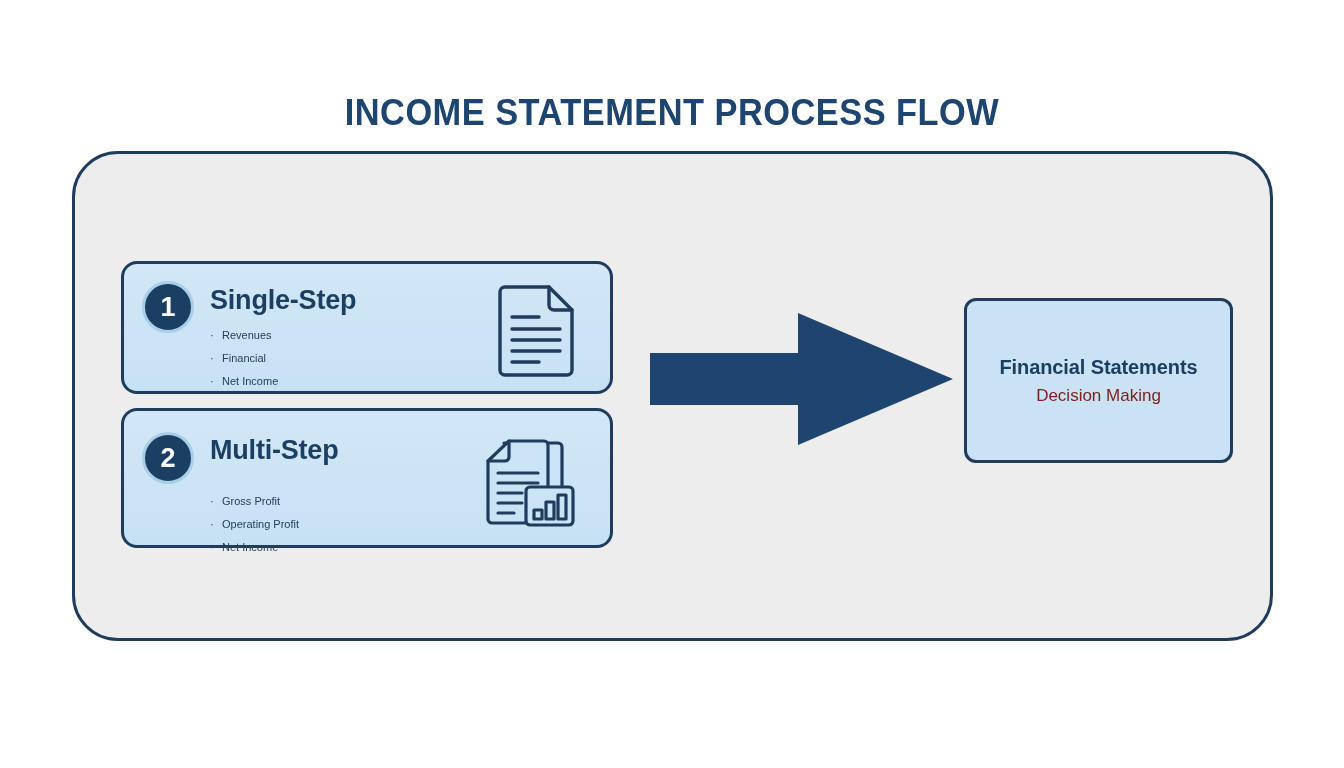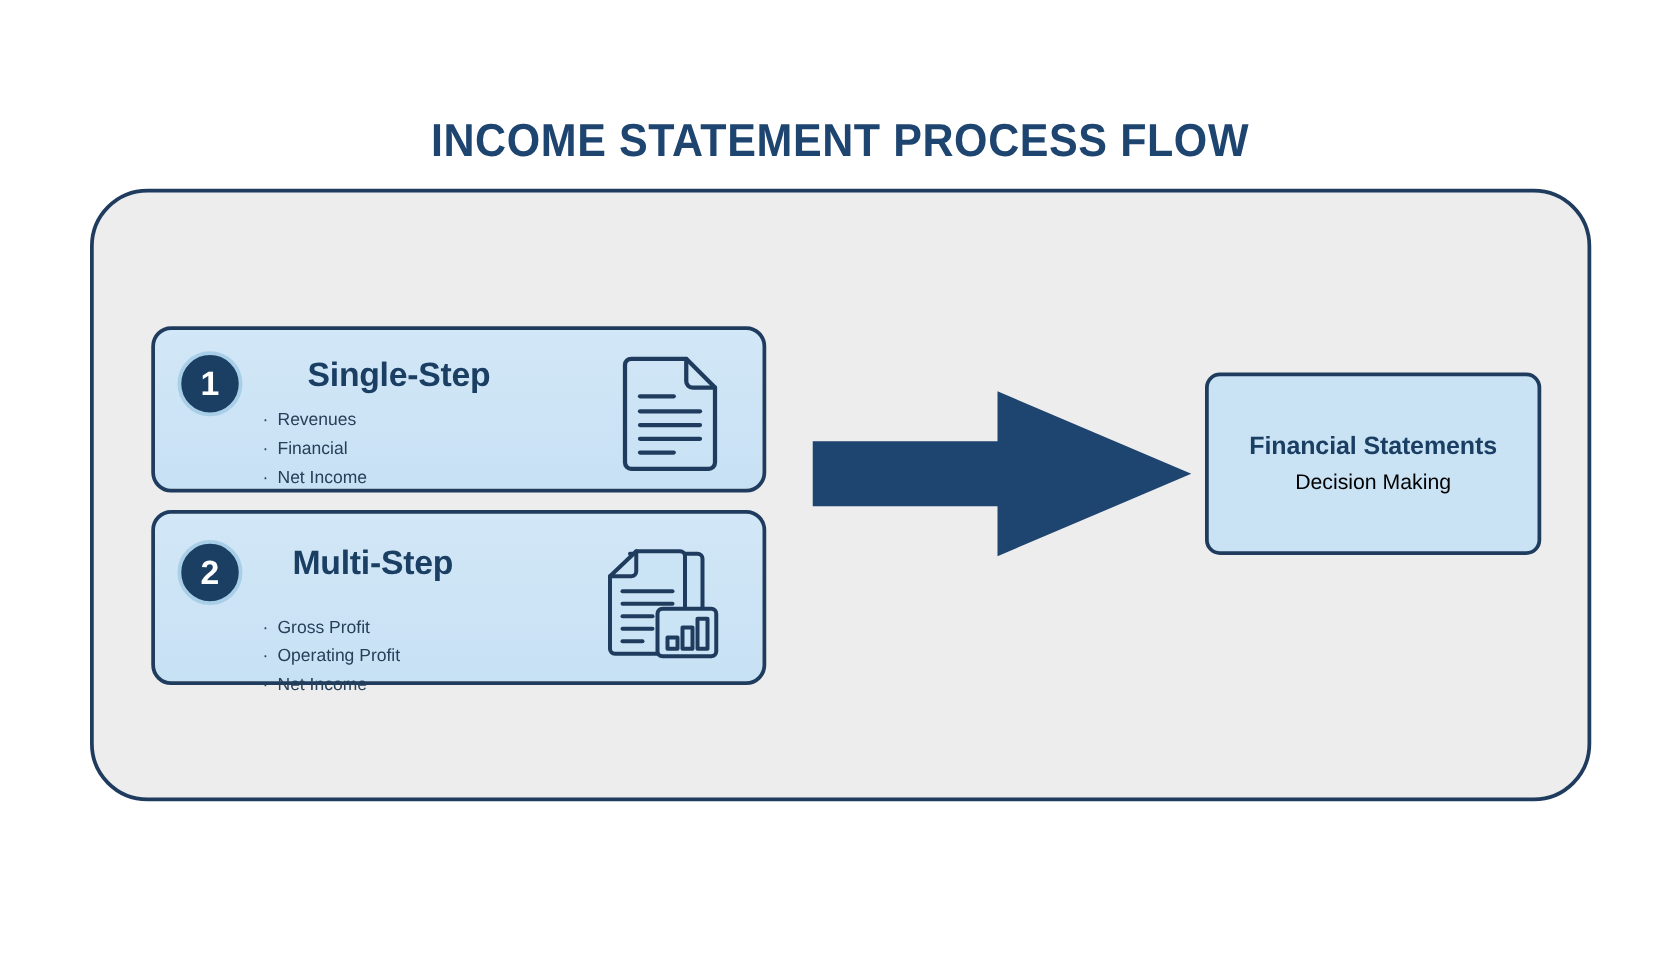--- a/index.html
+++ b/index.html
@@ -78,35 +78,35 @@
 
   .card-heading {
     position: absolute;
     left: 86px;
     font-size: 27px;
     font-weight: bold;
     color: #1b3f63;
     letter-spacing: -0.2px;
     white-space: nowrap;
   }
-  #card-single-step .card-heading { top: 21px; margin-left: 36px; }
-  #card-multi-step  .card-heading { top: 24px; margin-left: 24px; }
+  #card-single-step .card-heading { top: 21px; }
+  #card-multi-step  .card-heading { top: 24px; }
 
   .bullet-list {
     position: absolute;
     left: 86px;
     margin: 0;
     padding: 0;
     list-style: none;
   }
   #card-single-step .bullet-list { top: 60px; }
   #card-multi-step  .bullet-list { top: 79px; }
 
   .bullet-list li {
-    font-size: 14px;
+    font-size: 11px;
     color: #27405a;
     line-height: 23px;
     white-space: nowrap;
   }
   .bullet-list li .dot {
     display: inline-block;
     width: 12px;
     color: #27405a;
   }
 
@@ -125,41 +125,41 @@
     width: 303px;
     height: 148px;
   }
 
   
   #outcome-box {
     position: absolute;
     left: 889px;
     top: 144px;
     width: 269px;
-    height: 146px;
+    height: 165px;
     box-sizing: border-box;
     background: #c9e2f4;
     border: 3px solid #1f3c5e;
     border-radius: 12px;
     display: flex;
     flex-direction: column;
     align-items: center;
     justify-content: center;
   }
   #outcome-title {
     font-size: 20px;
     font-weight: bold;
     color: #1b3f63;
     letter-spacing: -0.1px;
     white-space: nowrap;
   }
   #outcome-subtitle {
     margin-top: 7px;
     font-size: 17px;
-    color: #000000;
+    color: #7f1d1d;
     white-space: nowrap;
   }
 </style>
 </head>
 <body>
 
 <div id="page-title">INCOME STATEMENT PROCESS FLOW</div>
 
 <div id="outer-panel">
 

